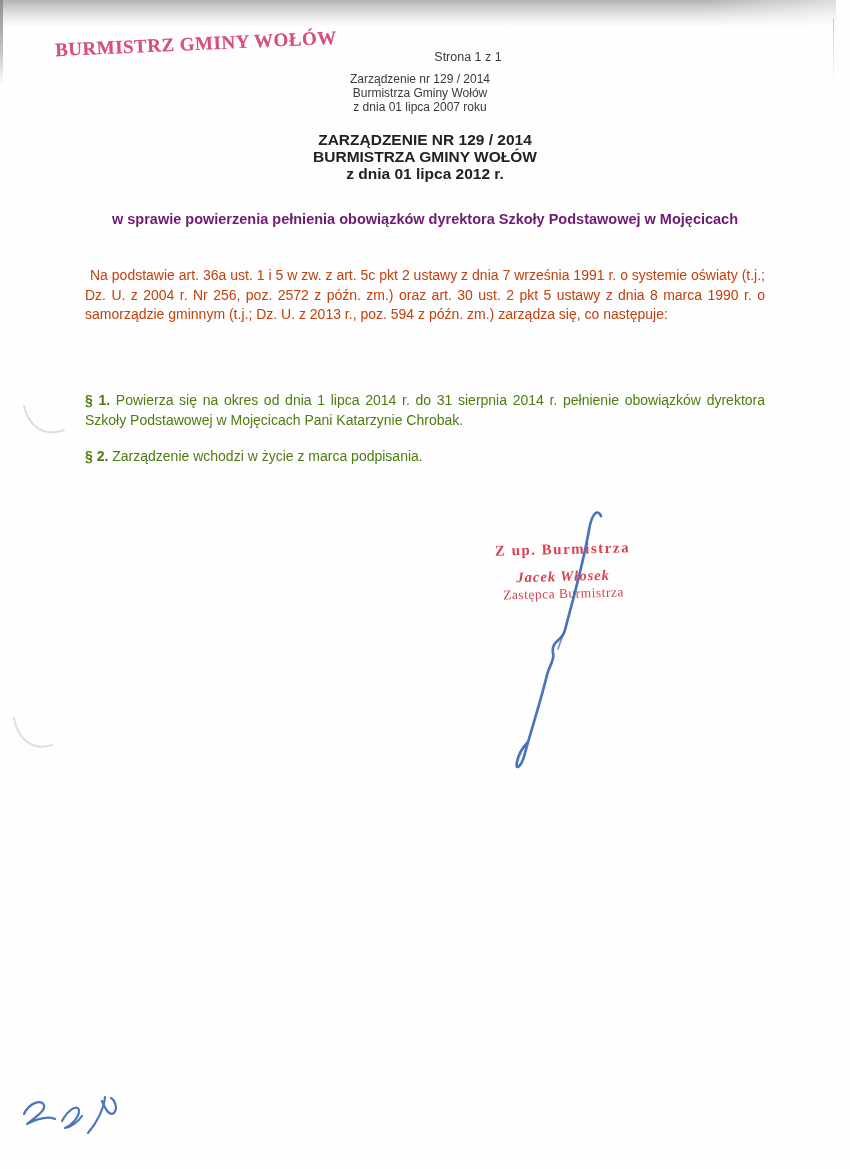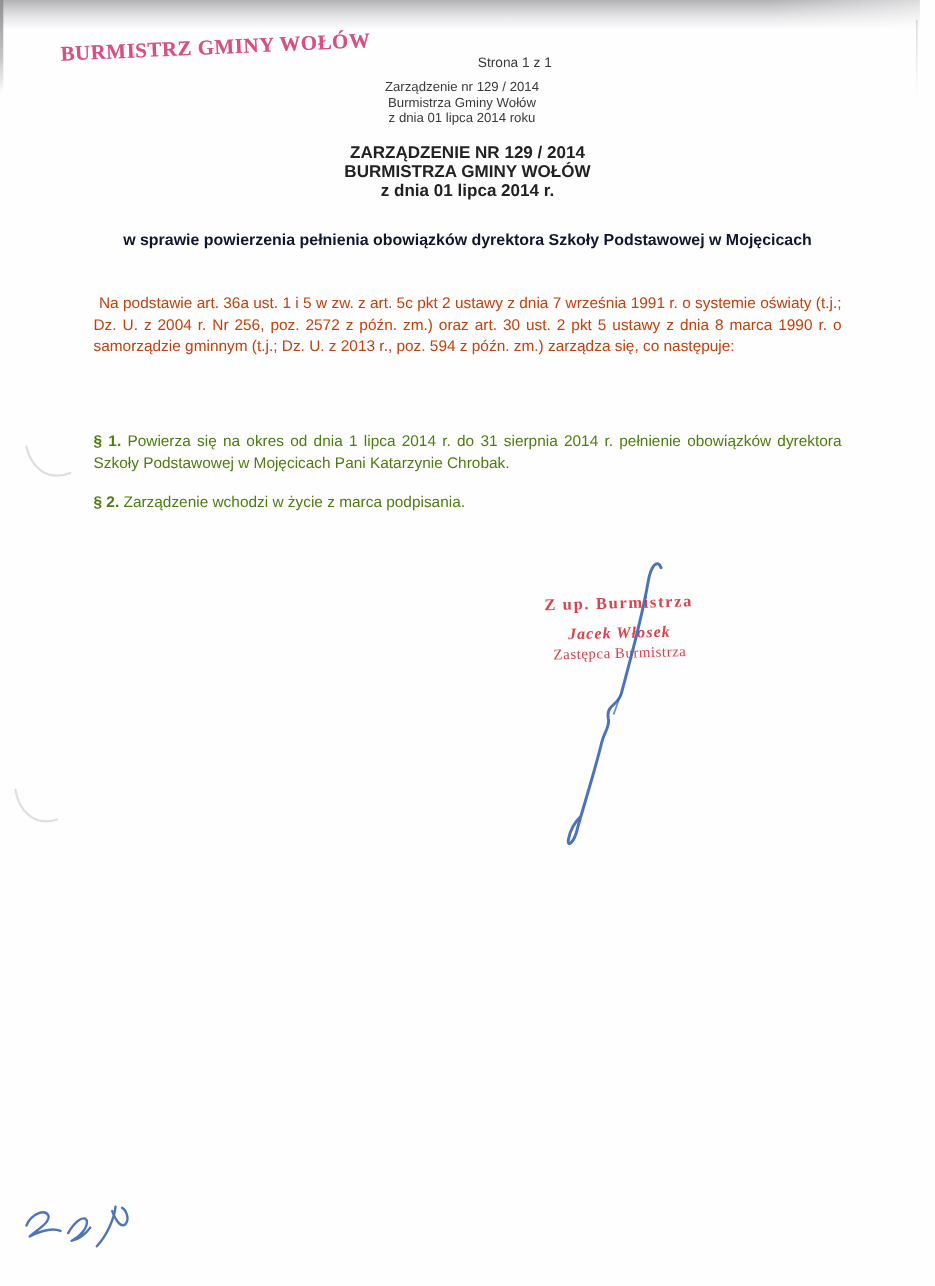--- a/index.html
+++ b/index.html
@@ -48,21 +48,21 @@
     position:absolute;left:0;top:72px;width:840px;
     text-align:center;font-size:12px;line-height:14px;color:#3a3a3a;
   }
   
   .title{
     position:absolute;left:0;top:131px;width:850px;
     text-align:center;font-size:15.5px;line-height:17px;font-weight:bold;color:#222;
   }
   .subject{
     position:absolute;left:95px;top:209px;width:660px;
-    text-align:center;font-size:14.5px;line-height:20px;font-weight:bold;color:#0f172a;
+    text-align:center;font-size:14.5px;line-height:20px;font-weight:bold;color:#701a75;
   }
   
   .legal-basis{
     position:absolute;left:85px;top:266px;width:680px;
     font-size:14px;line-height:19.5px;text-align:justify;text-indent:5px;color:#c2410c;
   }
   .section{
     position:absolute;left:85px;width:680px;
     font-size:14px;line-height:20px;text-align:justify;color:#4d7c0f;
   }
@@ -98,27 +98,27 @@
   <svg class="fold-arc" style="left:8px;top:712px;" width="55" height="48" viewBox="0 0 55 48">
     <path d="M6,6 C9,24 22,40 44,33" fill="none" stroke="#cfcfcf" stroke-width="2" stroke-linecap="round"></path>
   </svg>
 
   <div class="header-stamp">BURMISTRZ GMINY WOŁÓW</div>
 
   <div class="page-number">Strona 1 z 1</div>
   <div class="doc-ref">
     <div>Zarządzenie nr 129 / 2014</div>
     <div>Burmistrza Gminy Wołów</div>
-    <div>z dnia 01 lipca 2014 roku</div>
+    <div>z dnia 01 lipca 2007 roku</div>
   </div>
 
   <div class="title">
     <div>ZARZĄDZENIE NR 129 / 2014</div>
     <div>BURMISTRZA GMINY WOŁÓW</div>
-    <div>z dnia 01 lipca 2014 r.</div>
+    <div>z dnia 01 lipca 2012 r.</div>
   </div>
 
   <div class="subject">w sprawie powierzenia pełnienia obowiązków dyrektora Szkoły Podstawowej w Mojęcicach</div>
 
   <div class="legal-basis">Na podstawie art. 36a ust. 1 i 5 w zw. z art. 5c pkt 2 ustawy z dnia 7 września 1991 r. o systemie oświaty (t.j.; Dz. U. z 2004 r. Nr 256, poz. 2572 z późn. zm.) oraz art. 30 ust. 2 pkt 5 ustawy z dnia 8 marca 1990 r. o samorządzie gminnym (t.j.; Dz. U. z 2013 r., poz. 594 z późn. zm.) zarządza się, co następuje:</div>
 
   <div class="section section-1">
     <span class="marker">§ 1.</span>
     <span>Powierza się na okres od dnia 1 lipca 2014 r. do 31 sierpnia 2014 r. pełnienie obowiązków dyrektora Szkoły Podstawowej w Mojęcicach Pani Katarzynie Chrobak.</span>
   </div>

